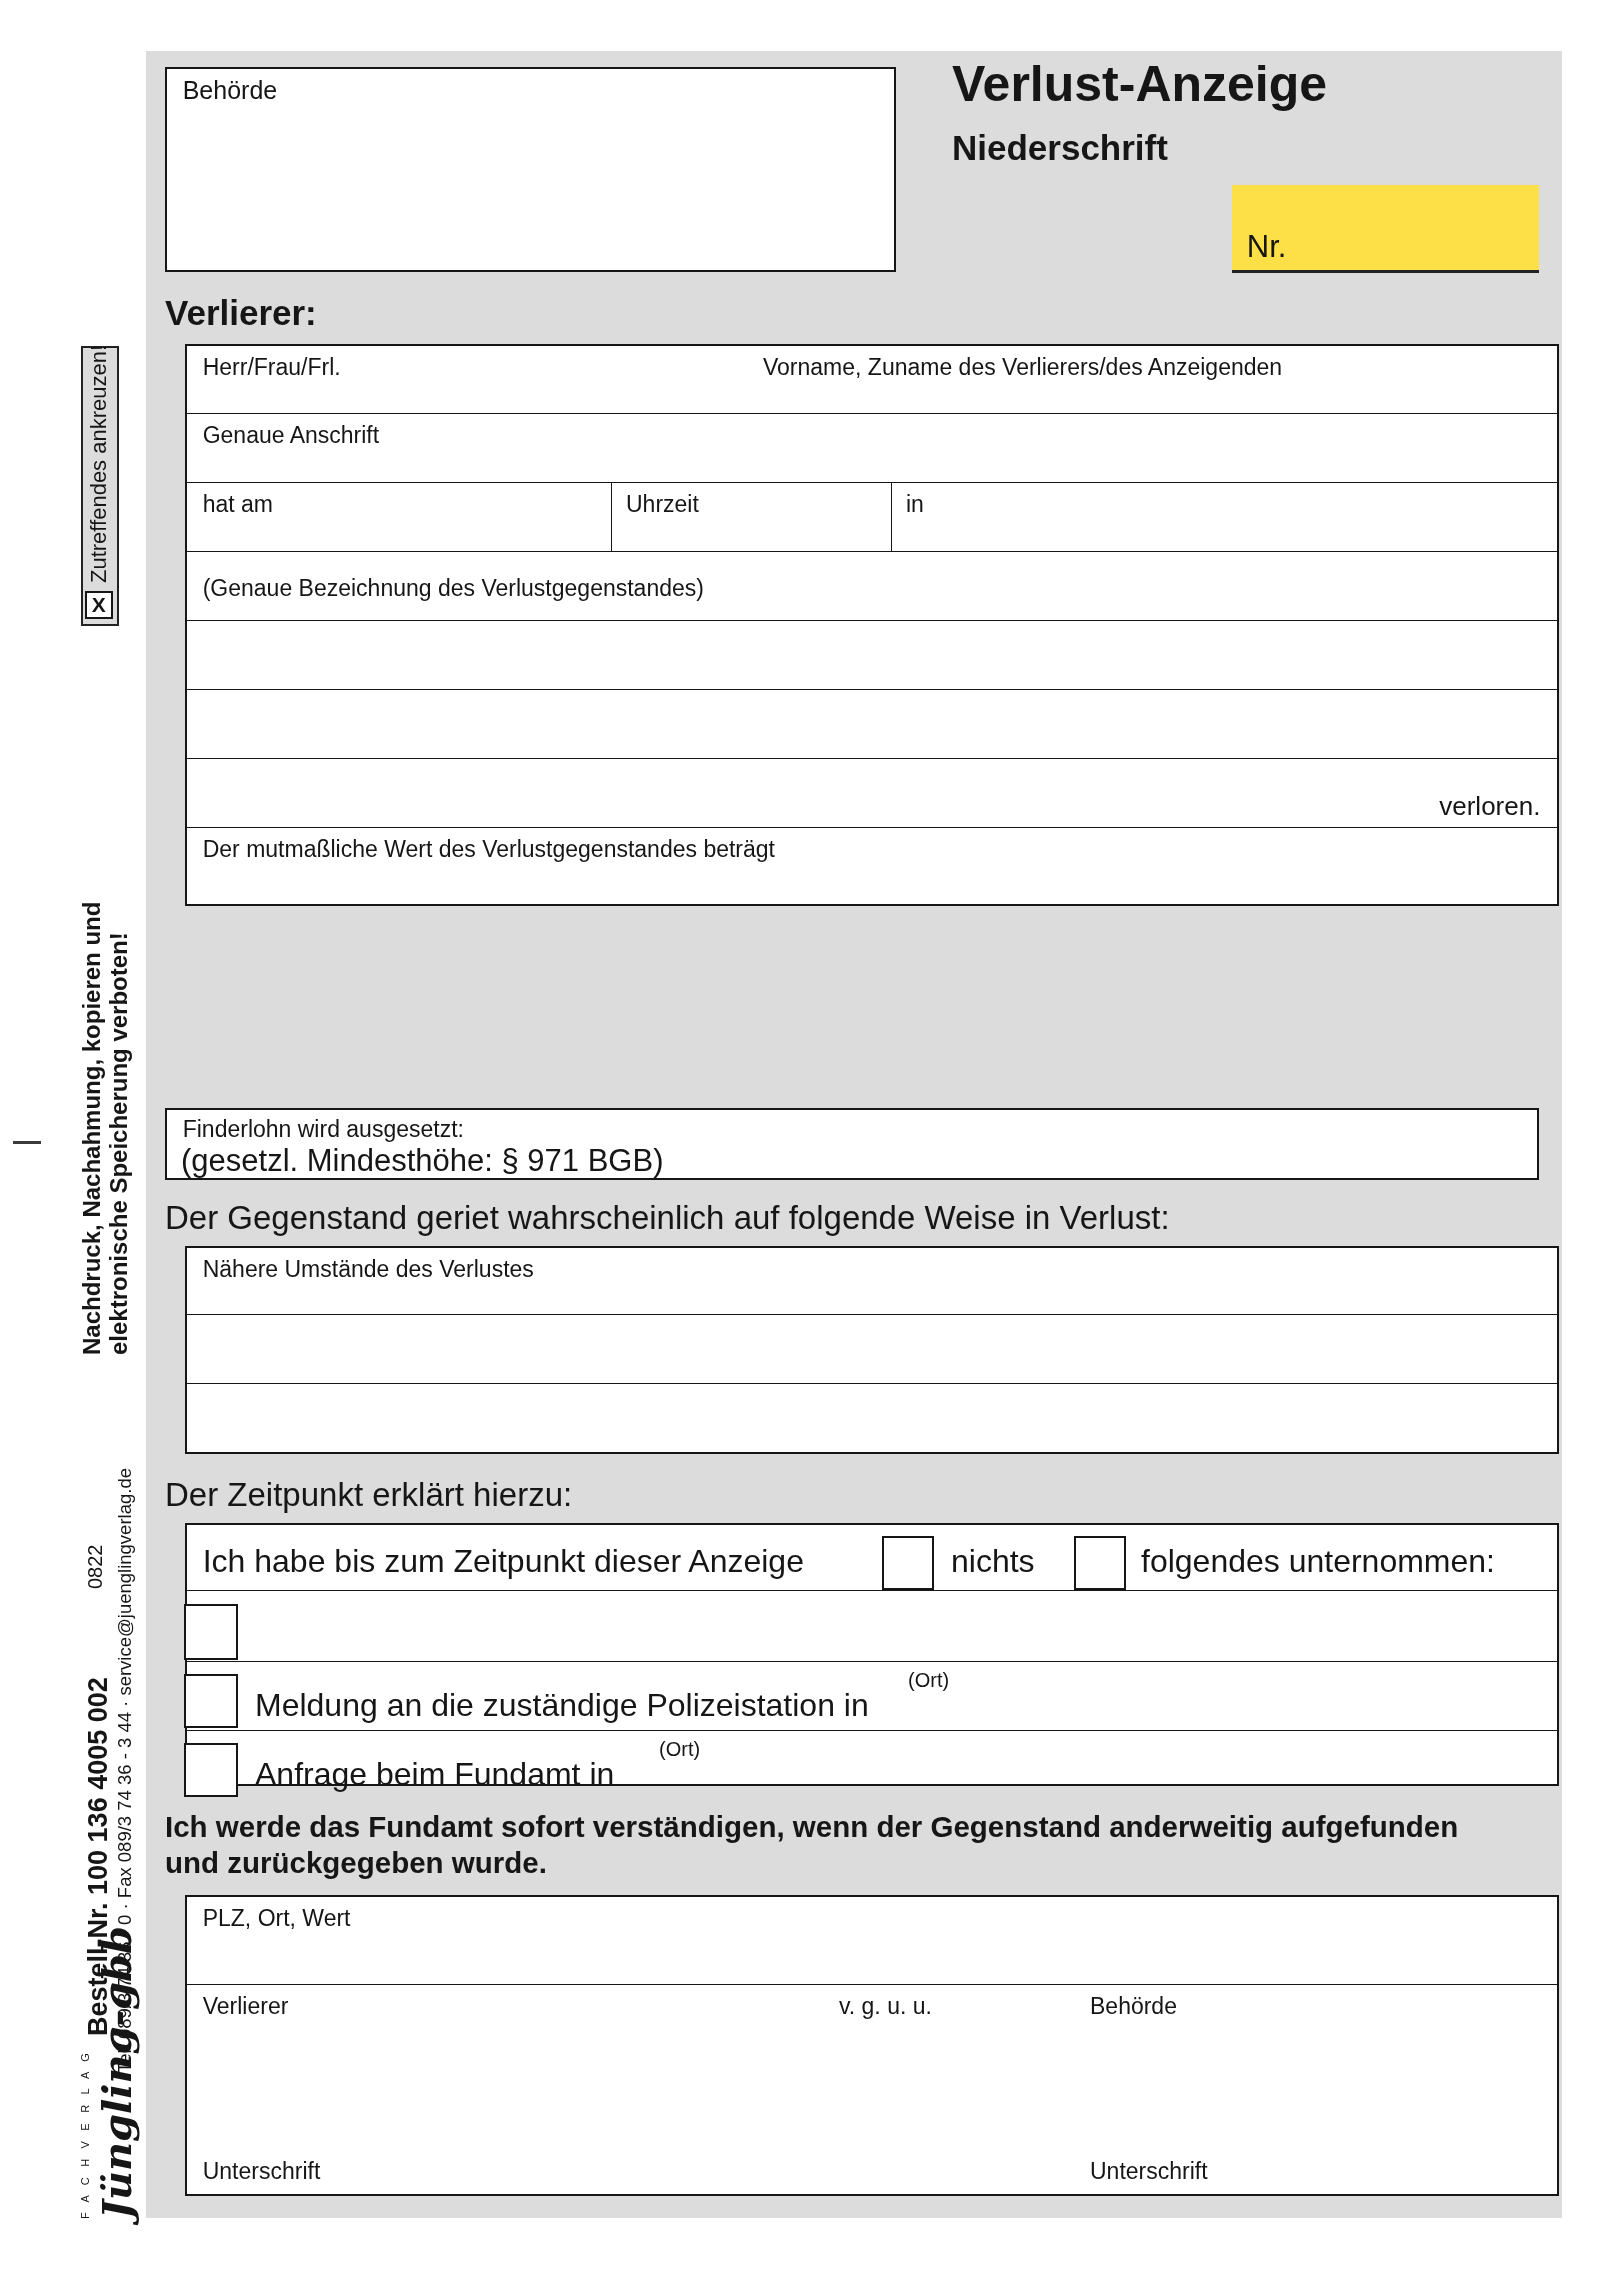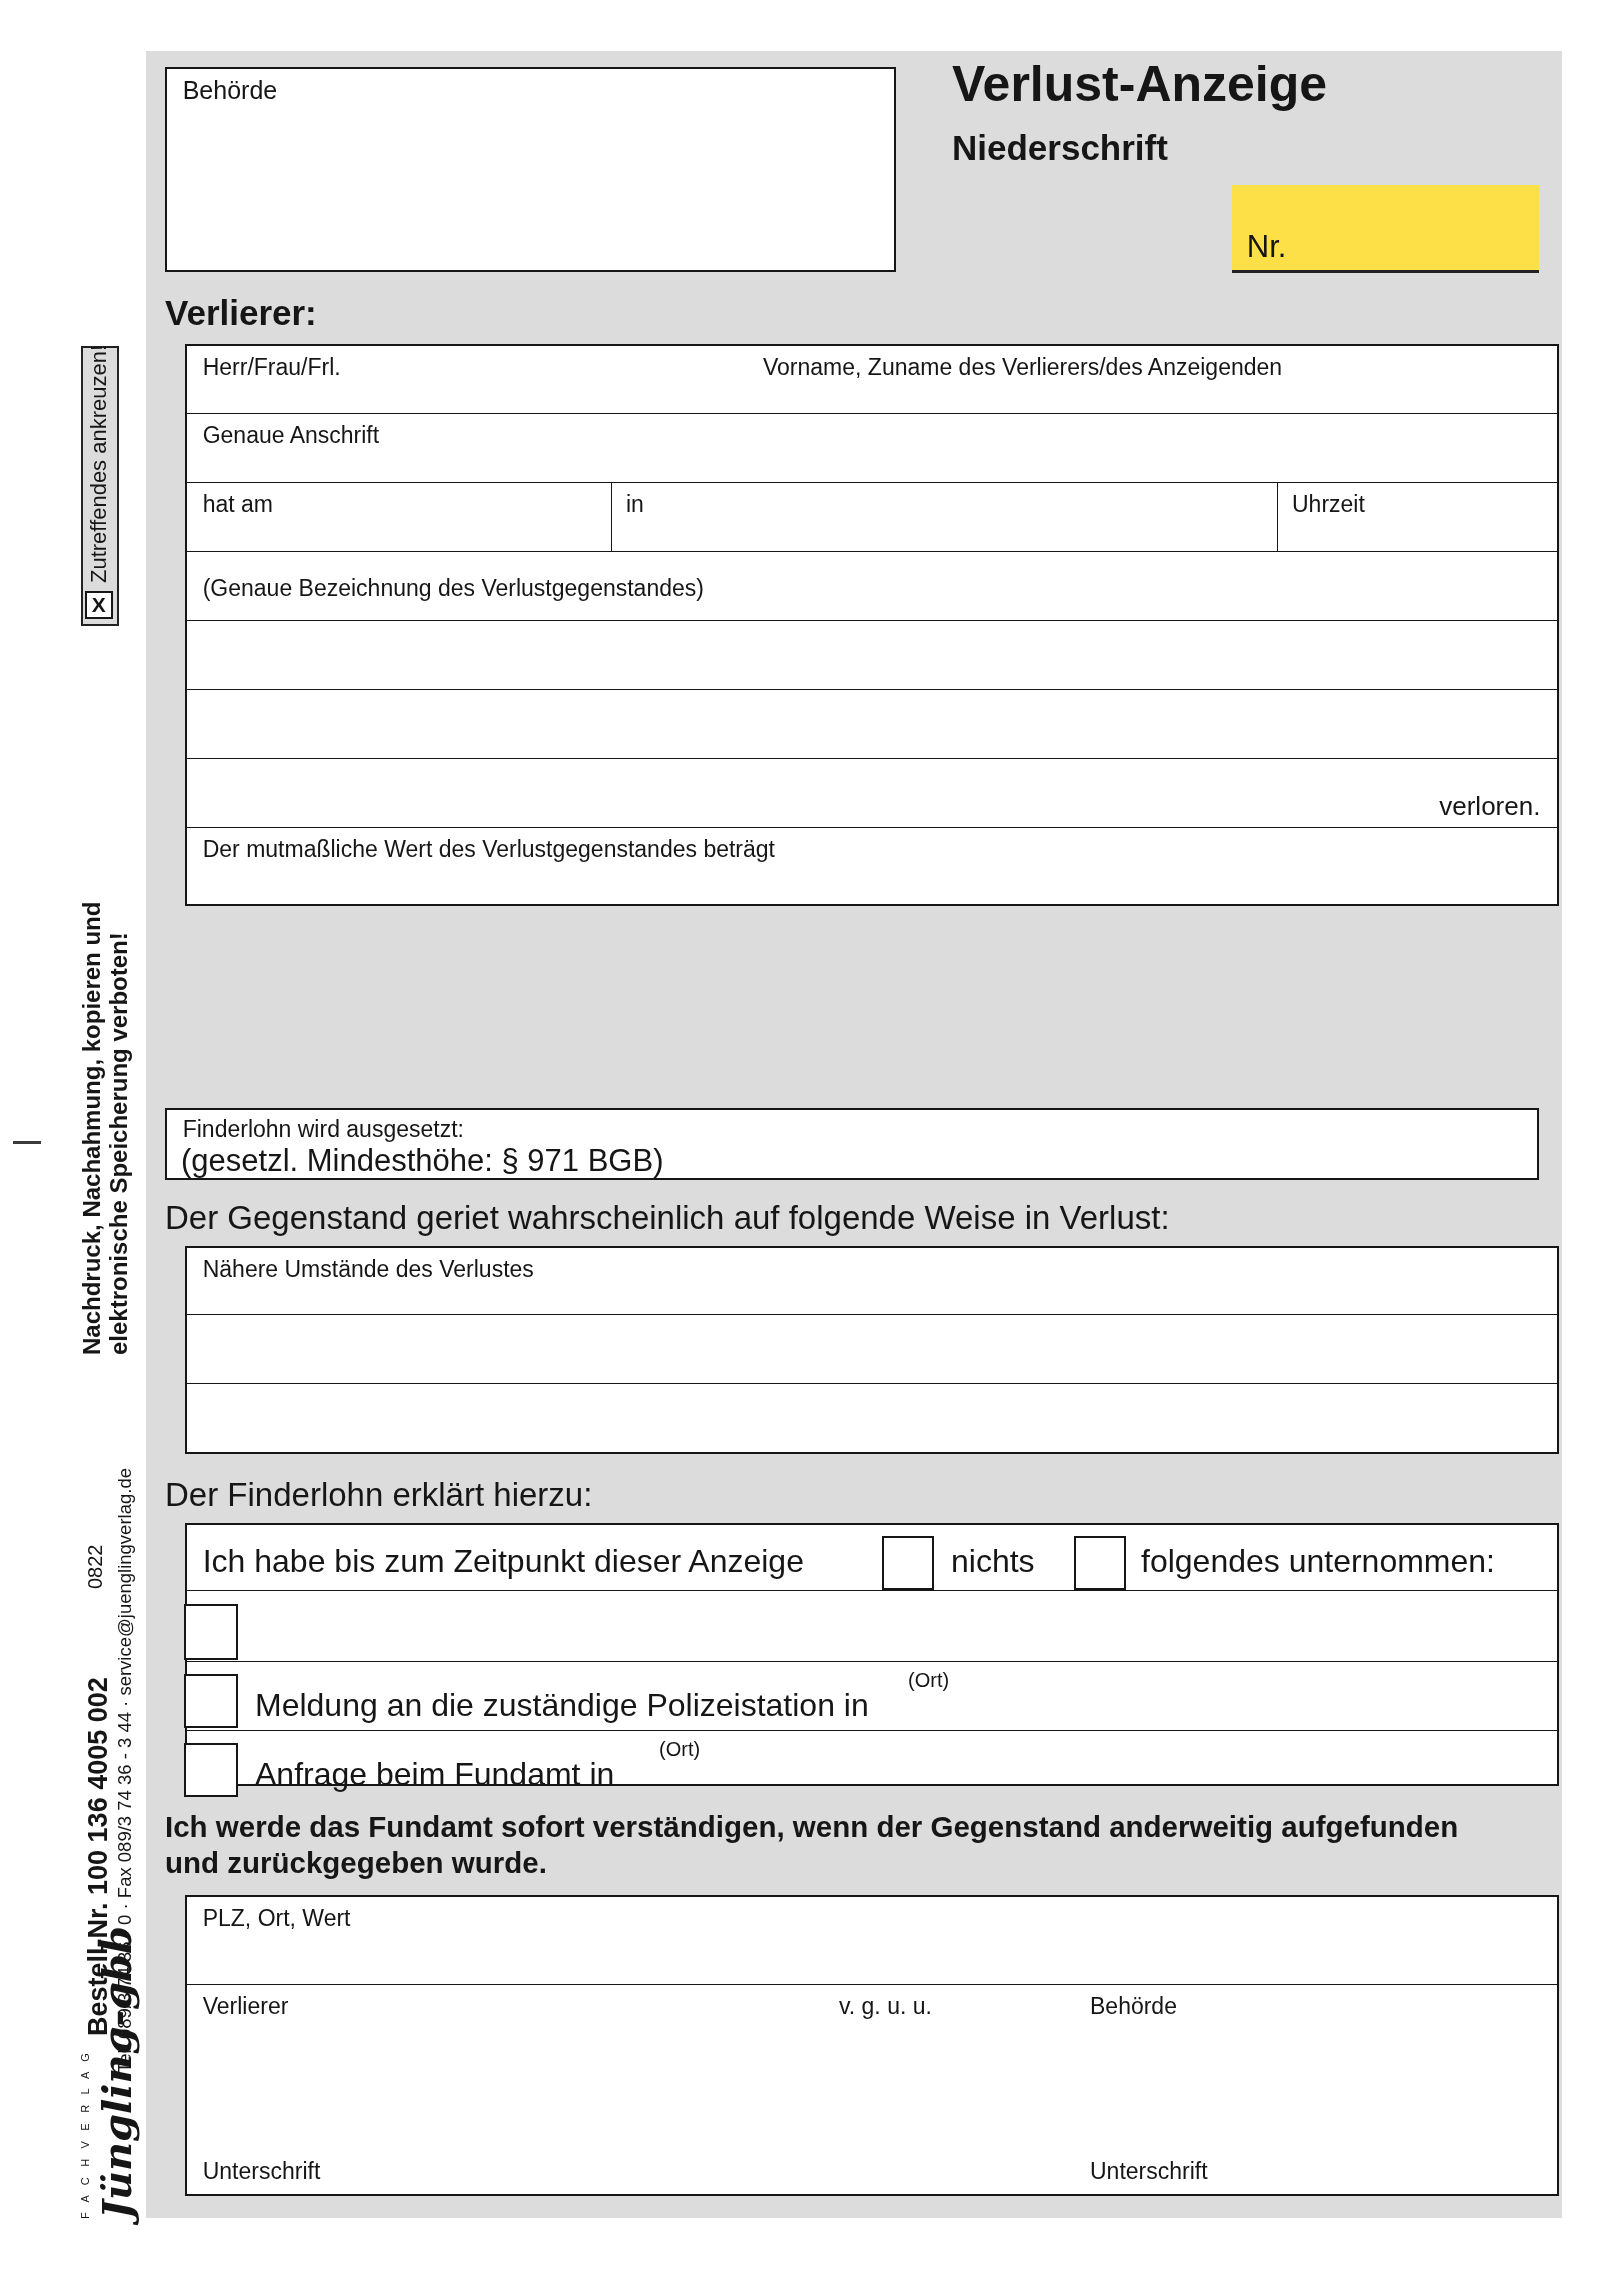--- a/index.html
+++ b/index.html
@@ -70,25 +70,25 @@
     <div class="abs lbl" style="left:576px;top:7.4px;">Vorname, Zuname des Verlierers/des Anzeigenden</div>
   </div>
   <div class="row" style="height:69px;">
     <div class="abs lbl" style="left:15.7px;top:7.4px;">Genaue Anschrift</div>
   </div>
   <div class="row" style="height:69px;">
     <div class="cells">
       <div class="cell" style="width:424px;">
         <div class="lbl" style="padding:7.4px 0 0 15.7px;">hat am</div>
       </div>
+      <div class="cell" style="width:280px;">
+        <div class="lbl" style="padding:7.4px 0 0 14px;">Uhrzeit</div>
+      </div>
       <div class="cell" style="flex:1;">
         <div class="lbl" style="padding:7.4px 0 0 14px;">in</div>
-      </div>
-      <div class="cell" style="width:280px;">
-        <div class="lbl" style="padding:7.4px 0 0 14px;">Uhrzeit</div>
       </div>
     </div>
   </div>
   <div class="row" style="height:69px;">
     <div class="abs lbl" style="left:15.7px;top:22px;">(Genaue Bezeichnung des Verlustgegenstandes)</div>
   </div>
   <div class="row" style="height:69px;"></div>
   <div class="row" style="height:69px;"></div>
   <div class="row" style="height:69px;">
     <div class="abs" style="right:16.6px;bottom:5.5px;font-size:26px;">verloren.</div>
@@ -106,21 +106,21 @@
 <div class="abs heading" style="left:165px;top:1198px;">Der Gegenstand geriet wahrscheinlich auf folgende Weise in Verlust:</div>
 
 <div class="abs tbl" style="left:165px;top:1246px;width:1374px;">
   <div class="row" style="height:66px;">
     <div class="abs lbl" style="left:15.7px;top:6.5px;">Nähere Umstände des Verlustes</div>
   </div>
   <div class="row" style="height:69px;"></div>
   <div class="row" style="height:69px;"></div>
 </div>
 
-<div class="abs heading" style="left:165px;top:1475px;">Der Finderlohn erklärt hierzu:</div>
+<div class="abs heading" style="left:165px;top:1475px;">Der Zeitpunkt erklärt hierzu:</div>
 
 <div class="abs tbl" style="left:165px;top:1523px;width:1374px;">
   <div class="row" style="height:65px;">
     <div class="abs bigtext" style="left:15.7px;top:17.5px;">Ich habe bis zum Zeitpunkt dieser Anzeige</div>
     <div class="cbx" style="left:695px;top:11px;width:52px;height:54px;"></div>
     <div class="abs bigtext" style="left:764px;top:17.5px;">nichts</div>
     <div class="cbx" style="left:887px;top:11px;width:52px;height:54px;"></div>
     <div class="abs bigtext" style="left:954px;top:17.5px;">folgendes unternommen:</div>
   </div>
   <div class="row" style="height:71px;">

